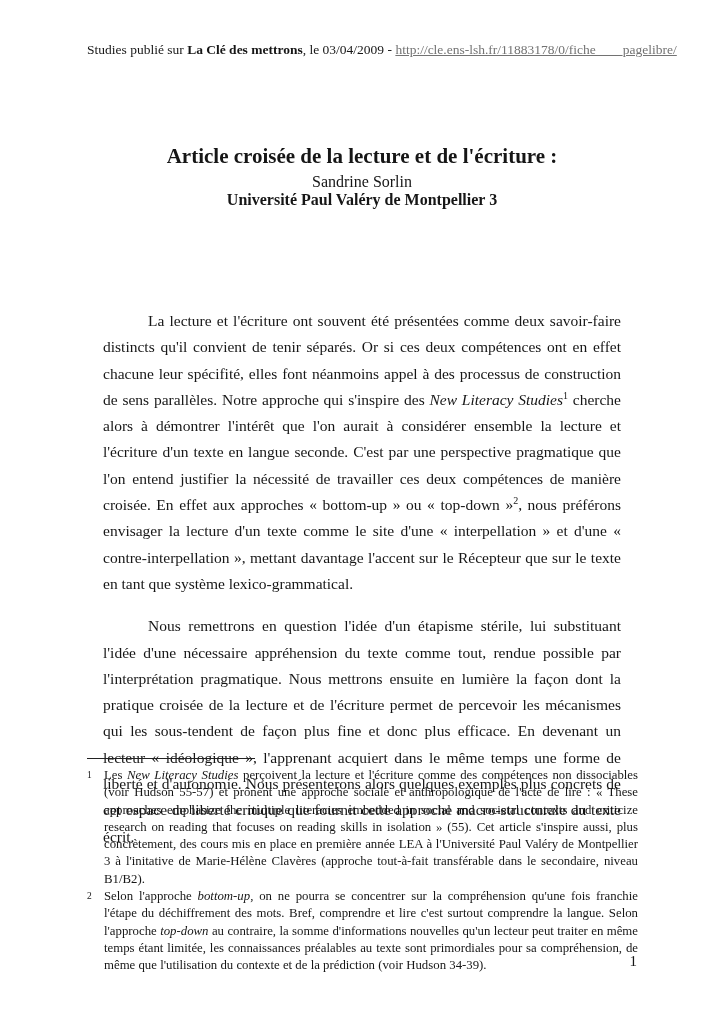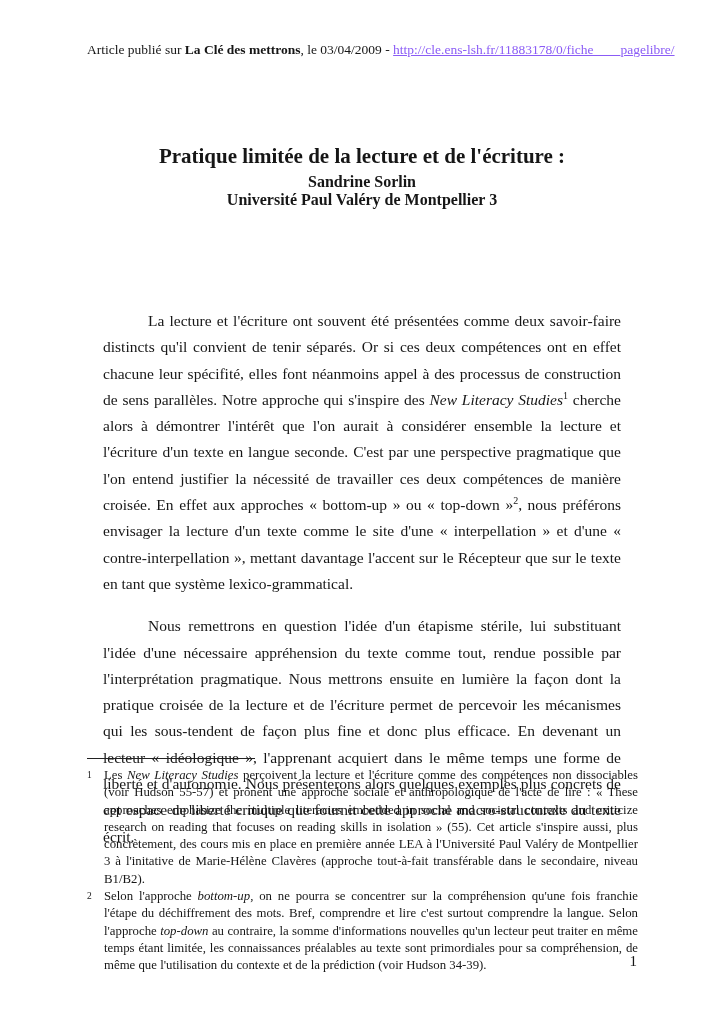--- a/index.html
+++ b/index.html
@@ -21,40 +21,40 @@
     position: absolute;
     left: 87px;
     top: 41px;
     width: 560px;
     font-size: 13.5px;
     line-height: 17px;
     white-space: nowrap;
   }
   .header .bold { font-weight: bold; }
   .header a.url {
-    color: #8b5cf6;
+    color: #737373;
     cursor: pointer;
   }
   
   .title-block {
     position: absolute;
     left: 0;
     top: 143px;
     width: 724px;
     text-align: center;
   }
   .title-line {
     display: block;
     font-size: 21px;
     font-weight: bold;
     line-height: 26.5px;
   }
   .author-line {
     font-size: 16px;
-    font-weight: bold;
+    font-weight: normal;
     line-height: 18.5px;
     margin-top: 3px;
   }
   .affiliation-line {
     font-size: 16px;
     font-weight: bold;
     line-height: 18.5px;
     text-align: center;
   }
   
@@ -116,25 +116,25 @@
     font-size: 15px;
     line-height: 18px;
   }
 </style>
 </head>
 <body>
 
 <div class="page">
 
   <div class="header">
-    <span>Article publié sur </span><span class="bold">La Clé des mettrons</span><span>, le 03/04/2009 - </span><a class="url" href="#">http://cle.ens-lsh.fr/11883178/0/fiche____pagelibre/</a>
+    <span>Studies publié sur </span><span class="bold">La Clé des mettrons</span><span>, le 03/04/2009 - </span><a class="url" href="#">http://cle.ens-lsh.fr/11883178/0/fiche____pagelibre/</a>
   </div>
 
   <div class="title-block">
-    <span class="title-line">Pratique limitée de la lecture et de l'écriture :</span>
+    <span class="title-line">Article croisée de la lecture et de l'écriture :</span>
     <div class="author-line">Sandrine Sorlin</div>
     <div class="affiliation-line">Université Paul Valéry de Montpellier 3</div>
   </div>
 
   <div class="body-text">
     <p><span>La lecture et l'écriture ont souvent été présentées comme deux savoir-faire distincts qu'il convient de tenir séparés. Or si ces deux compétences ont en effet chacune leur spécifité, elles font néanmoins appel à des processus de construction de sens parallèles. Notre approche qui s'inspire des </span><em>New Literacy Studies</em><sup>1</sup><span> cherche alors à démontrer l'intérêt que l'on aurait à considérer ensemble la lecture et l'écriture d'un texte en langue seconde. C'est par une perspective pragmatique que l'on entend justifier la nécessité de travailler ces deux compétences de manière croisée. En effet aux approches « bottom-up » ou « top-down »</span><sup>2</sup><span>, nous préférons envisager la lecture d'un texte comme le site d'une « interpellation » et d'une « contre-interpellation », mettant davantage l'accent sur le Récepteur que sur le texte en tant que système lexico-grammatical.</span></p>
     <p><span>Nous remettrons en question l'idée d'un étapisme stérile, lui substituant l'idée d'une nécessaire appréhension du texte comme tout, rendue possible par l'interprétation pragmatique. Nous mettrons ensuite en lumière la façon dont la pratique croisée de la lecture et de l'écriture permet de percevoir les mécanismes qui les sous-tendent de façon plus fine et donc plus efficace. En devenant un lecteur « idéologique », l'apprenant acquiert dans le même temps une forme de liberté et d'autonomie. Nous présenterons alors quelques exemples plus concrets de cet espace de liberté critique que fournit cette approche macro-structurale du texte écrit.</span></p>
   </div>
 
   <div class="footnote-area">

